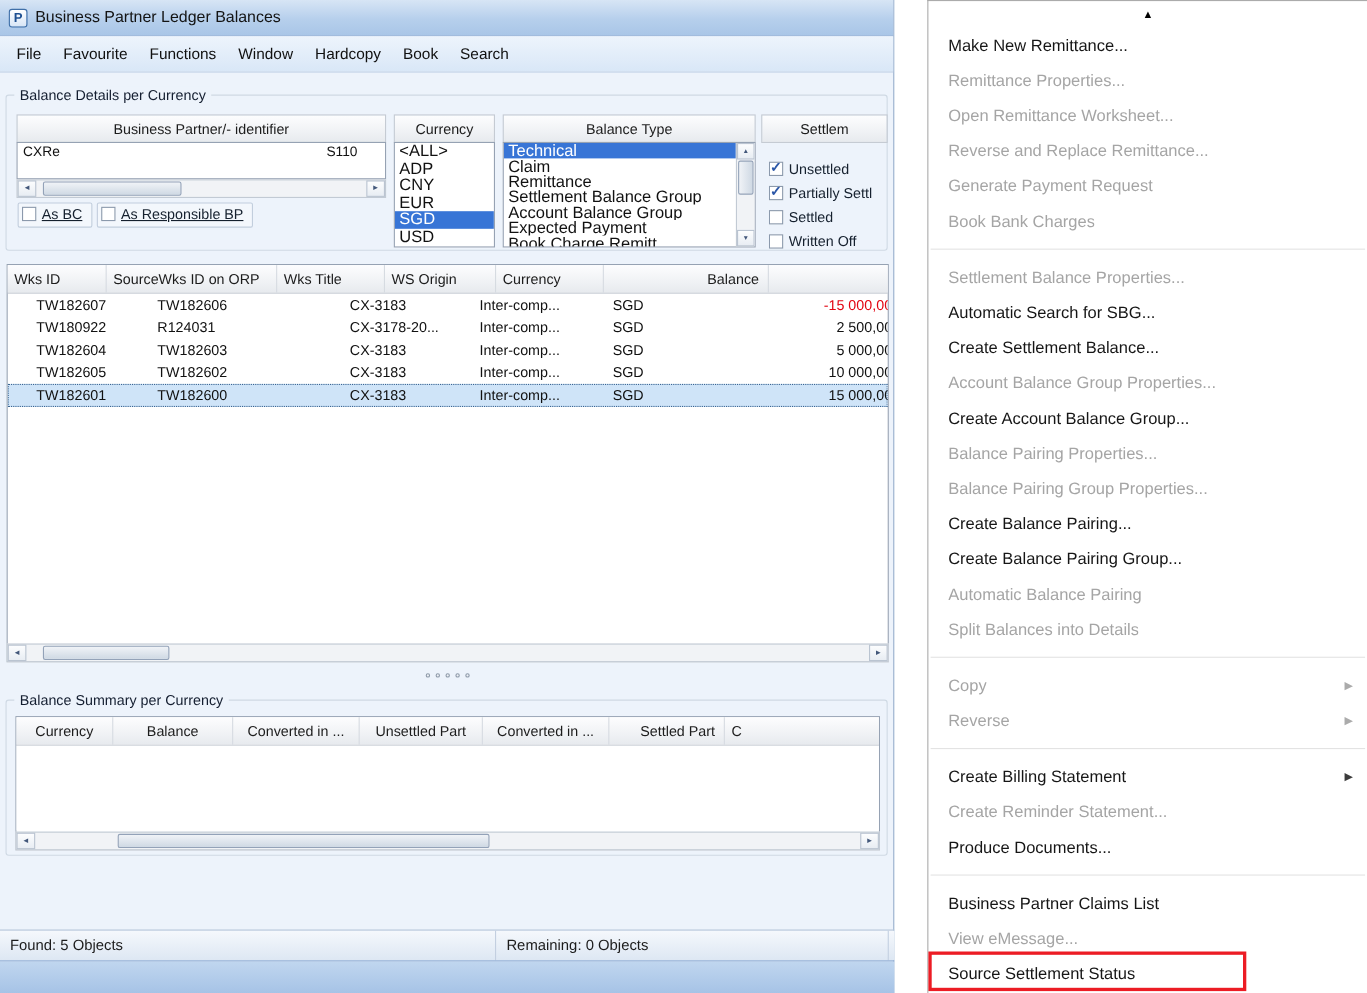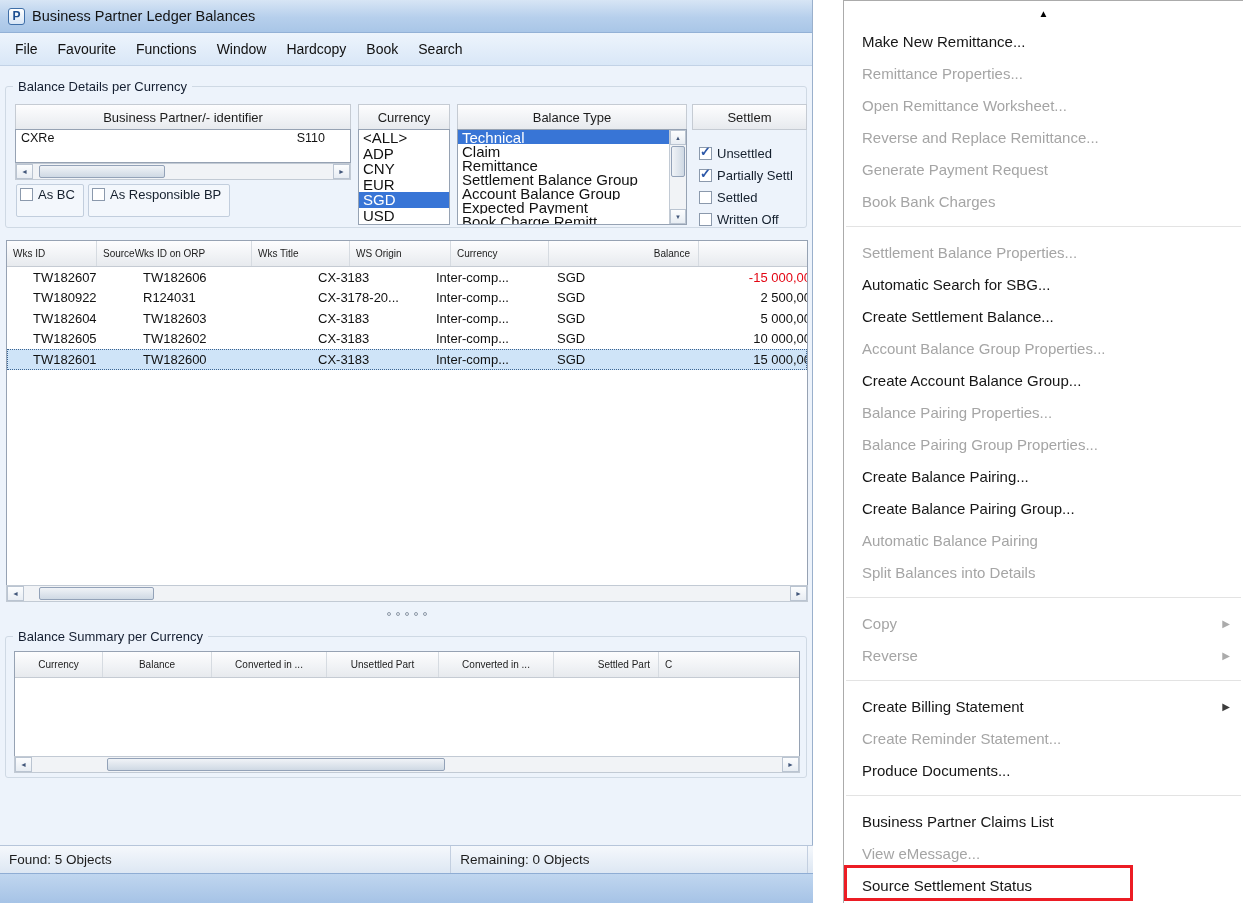--- a/index.html
+++ b/index.html
@@ -32,21 +32,21 @@
 
   #bp-header { position:absolute; left:9px; top:17px; width:336px; height:26px; }
   #bp-list { position:absolute; left:9px; top:42px; width:336px; height:34px; background:#fff; border:1px solid #96a2b3; overflow:hidden; }
   .bp-row { display:flex; height:16px; align-items:center; font-size:12.5px; padding:0 5px; color:#111; }
   .bp-id { margin-left:auto; padding-right:20px; }
   #bp-hscroll { position:absolute; left:9px; top:76px; width:336px; height:17px; }
 
   .cb { display:flex; align-items:center; gap:5px; font-size:13px; color:#15202e; white-space:nowrap; cursor:default; }
   .cb-box { position:relative; width:13px; height:13px; background:#fff; border:1px solid #8b99ac; flex:none; }
   .cb-box.checked::after { content:"✓"; position:absolute; left:0px; top:-4px; font-size:13px; font-weight:bold; color:#2d58a8; }
-  .cb.framed { border:1px solid #c2cedd; border-radius:2px; padding:2px 8px 14px 3px; background:rgba(255,255,255,0.35); }
+  .cb.framed { border:1px solid #c2cedd; border-radius:2px; padding:2px 8px 4px 3px; background:rgba(255,255,255,0.35);text-decoration:underline; }
   #cb-asbc { position:absolute; left:10px; top:97px; }
   #cb-resp { position:absolute; left:82px; top:97px; }
 
   #cur-header { position:absolute; left:352px; top:17px; width:92px; height:26px; }
   #cur-list { position:absolute; left:352px; top:42px; width:92px; height:96px; background:#fff; border:1px solid #96a2b3; overflow:hidden; }
   #cur-list .mini-item { height:15.5px; }
 
   #bt-header { position:absolute; left:451px; top:17px; width:230px; height:26px; }
   #bt-list { position:absolute; left:451px; top:42px; width:230px; height:96px; background:#fff; border:1px solid #96a2b3; overflow:hidden; }
   #bt-items { position:absolute; left:0; top:0; right:17px; bottom:0; overflow:hidden; }
@@ -67,21 +67,21 @@
   .sb-thumb { position:absolute; top:1px; bottom:1px; background:linear-gradient(#f0f3f7,#cfd9e4); border:1px solid #93a2b8; border-radius:2px; }
   .vscroll { position:absolute; right:0; top:0; width:17px; height:100%; display:flex; flex-direction:column; background:#f1f3f6; border-left:1px solid #c2cad4; }
   .vscroll .sb-btn { width:100%; height:15px; font-size:6px; }
   .sb-track-v { flex:1; position:relative; }
   .sb-thumb-v { position:absolute; left:1px; right:1px; background:linear-gradient(90deg,#f0f3f7,#cfd9e4); border:1px solid #93a2b8; border-radius:2px; }
 
   
   #main-table { position:absolute; left:6px; top:240px; width:802px; height:362px; background:#fff; border:1px solid #96a2b3; }
   #bt-hrow { position:absolute; left:0; top:0; width:100%; height:26px; display:flex;
     background:linear-gradient(#fdfdfe,#f0f2f5 60%,#e7eaee); border-bottom:1px solid #c5cbd3; }
-  .hc { display:flex; align-items:center; padding-left:6px; border-right:1px solid #d6dbe1; font-size:10px; color:#1c1c1c; height:100%; white-space:nowrap; overflow:hidden; flex:none; }
+  .hc { display:flex; align-items:center; padding-left:6px; border-right:1px solid #d6dbe1; font-size:13px; color:#1c1c1c; height:100%; white-space:nowrap; overflow:hidden; flex:none; }
   span.hc:nth-of-type(1){ width:90px; } span.hc:nth-of-type(2){ width:155px; }
   span.hc:nth-of-type(3){ width:98px; }  span.hc:nth-of-type(4){ width:101px; }
   span.hc:nth-of-type(5){ width:98px; }  span.hc:nth-of-type(6){ width:150px; justify-content:flex-end; padding-right:8px; }
   #bt-body { position:absolute; left:0; top:26px; right:0; bottom:17px; overflow:hidden; }
   .bt-row { display:flex; height:20.5px; align-items:center; font-size:13px; color:#111; }
   .bt-row.selected { background:#cfe4f8; outline:1px dotted #3b6491; outline-offset:-1px; }
   .bt-row .c { flex:none; padding-left:6px; white-space:nowrap; overflow:hidden;margin-left:20px; }
   .bt-row .c:nth-child(1){ width:90px; } .bt-row .c:nth-child(2){ width:155px; }
   .bt-row .c:nth-child(3){ width:98px; } .bt-row .c:nth-child(4){ width:101px; }
   .bt-row .c:nth-child(5){ width:98px; }

